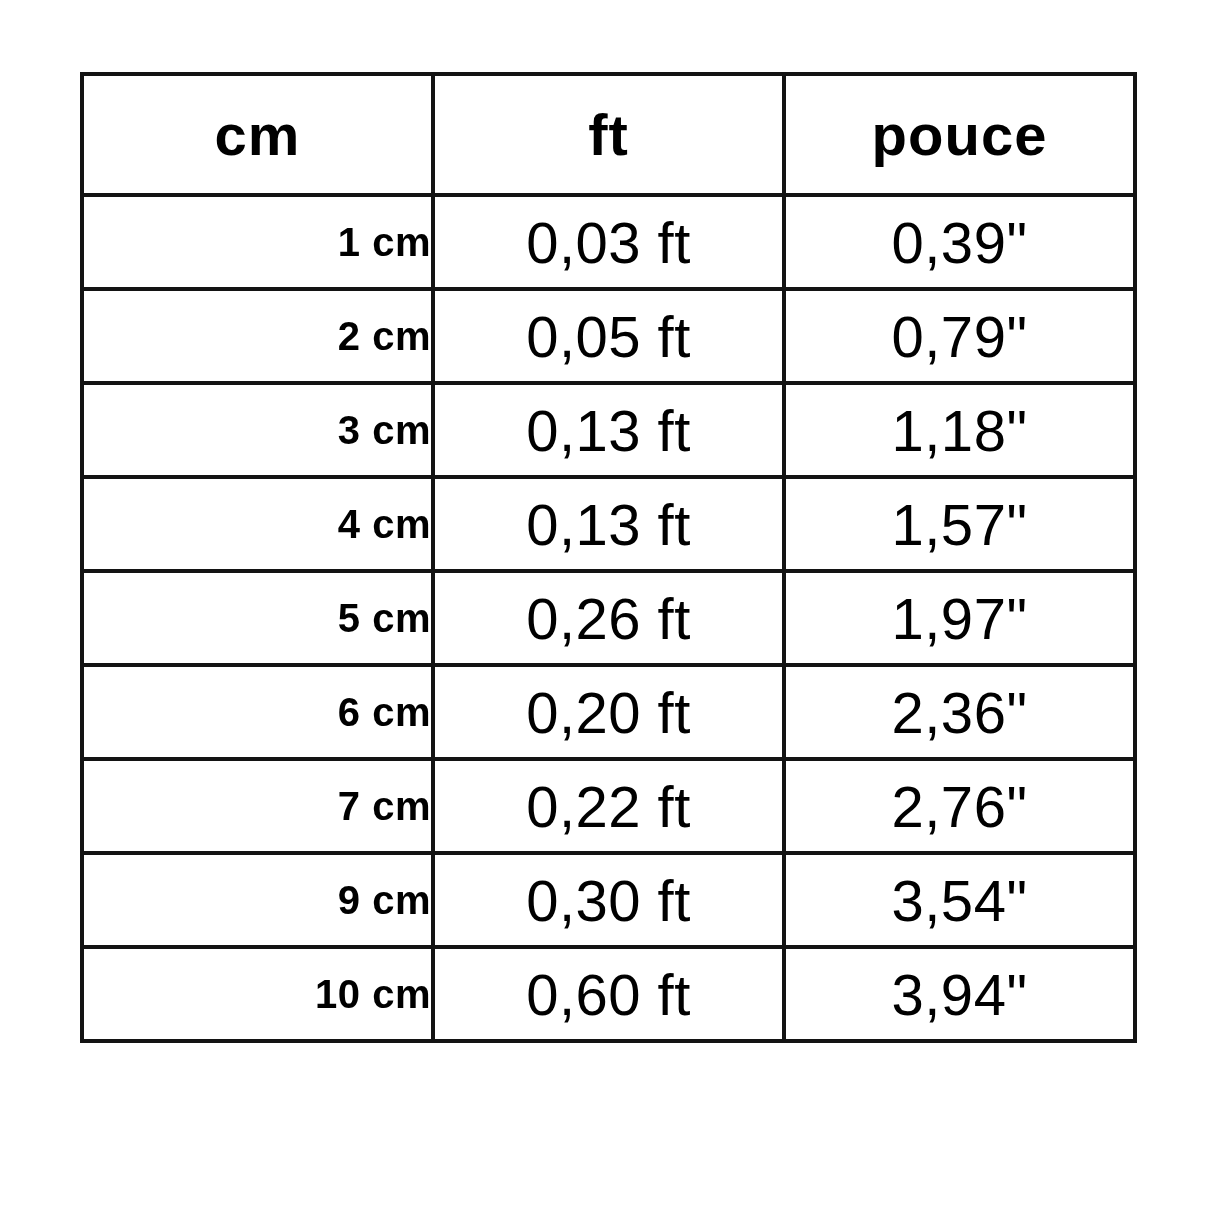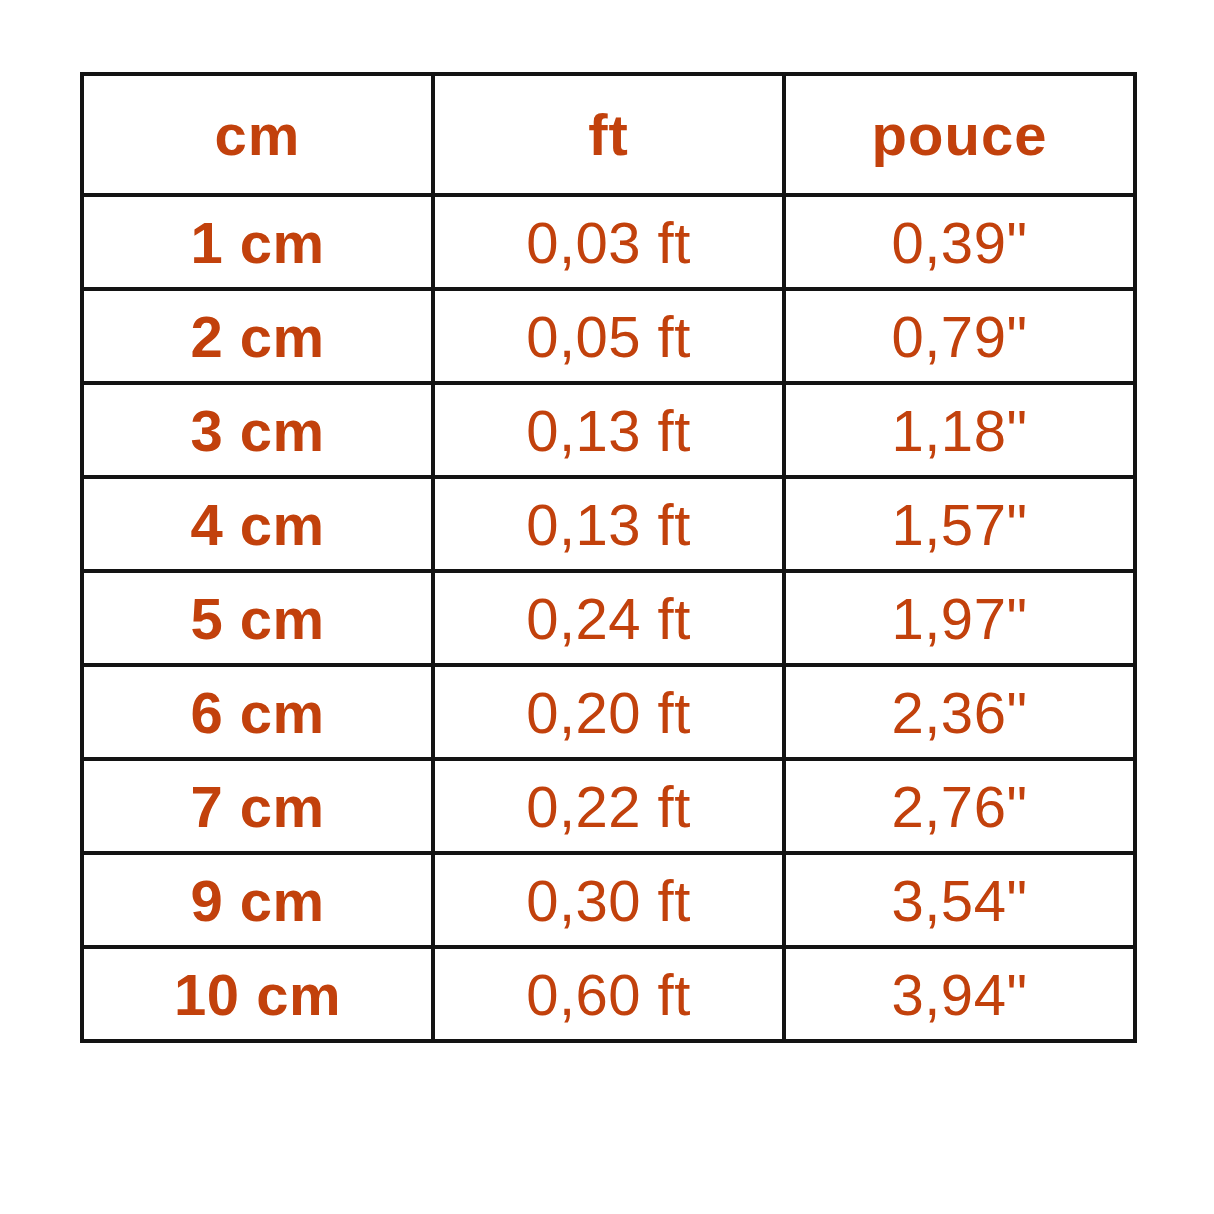--- a/index.html
+++ b/index.html
@@ -21,40 +21,41 @@
     left: 80px;
     top: 72px;
     border-collapse: collapse;
     table-layout: fixed;
   }
   table.conv th,
   table.conv td {
     border: 4px solid #131313;
     text-align: center;
     vertical-align: middle;
-    color: #c2410c;
+    color: #000000;
     background: #ffffff;
     padding: 0;
   }
   table.conv th {
     width: 347px;
     height: 117px;
     font-size: 58px;
     font-weight: 800;
     letter-spacing: 1px;
   }
   table.conv td {
     height: 90px;
     font-size: 58px;
     font-weight: 400;
     letter-spacing: 0.5px;
   }
   table.conv td.col-cm {
     font-weight: 800;
-    font-size: 58px;
+    font-size: 40px;
+    text-align: right;
   }
 </style>
 </head>
 <body>
 
 <div class="canvas">
   <table class="conv">
     <thead>
       <tr>
         <th>cm</th>
@@ -78,21 +79,21 @@
         <td class="col-ft">0,13 ft</td>
         <td class="col-pouce">1,18"</td>
       </tr>
       <tr>
         <td class="col-cm">4 cm</td>
         <td class="col-ft">0,13 ft</td>
         <td class="col-pouce">1,57"</td>
       </tr>
       <tr>
         <td class="col-cm">5 cm</td>
-        <td class="col-ft">0,24 ft</td>
+        <td class="col-ft">0,26 ft</td>
         <td class="col-pouce">1,97"</td>
       </tr>
       <tr>
         <td class="col-cm">6 cm</td>
         <td class="col-ft">0,20 ft</td>
         <td class="col-pouce">2,36"</td>
       </tr>
       <tr>
         <td class="col-cm">7 cm</td>
         <td class="col-ft">0,22 ft</td>

